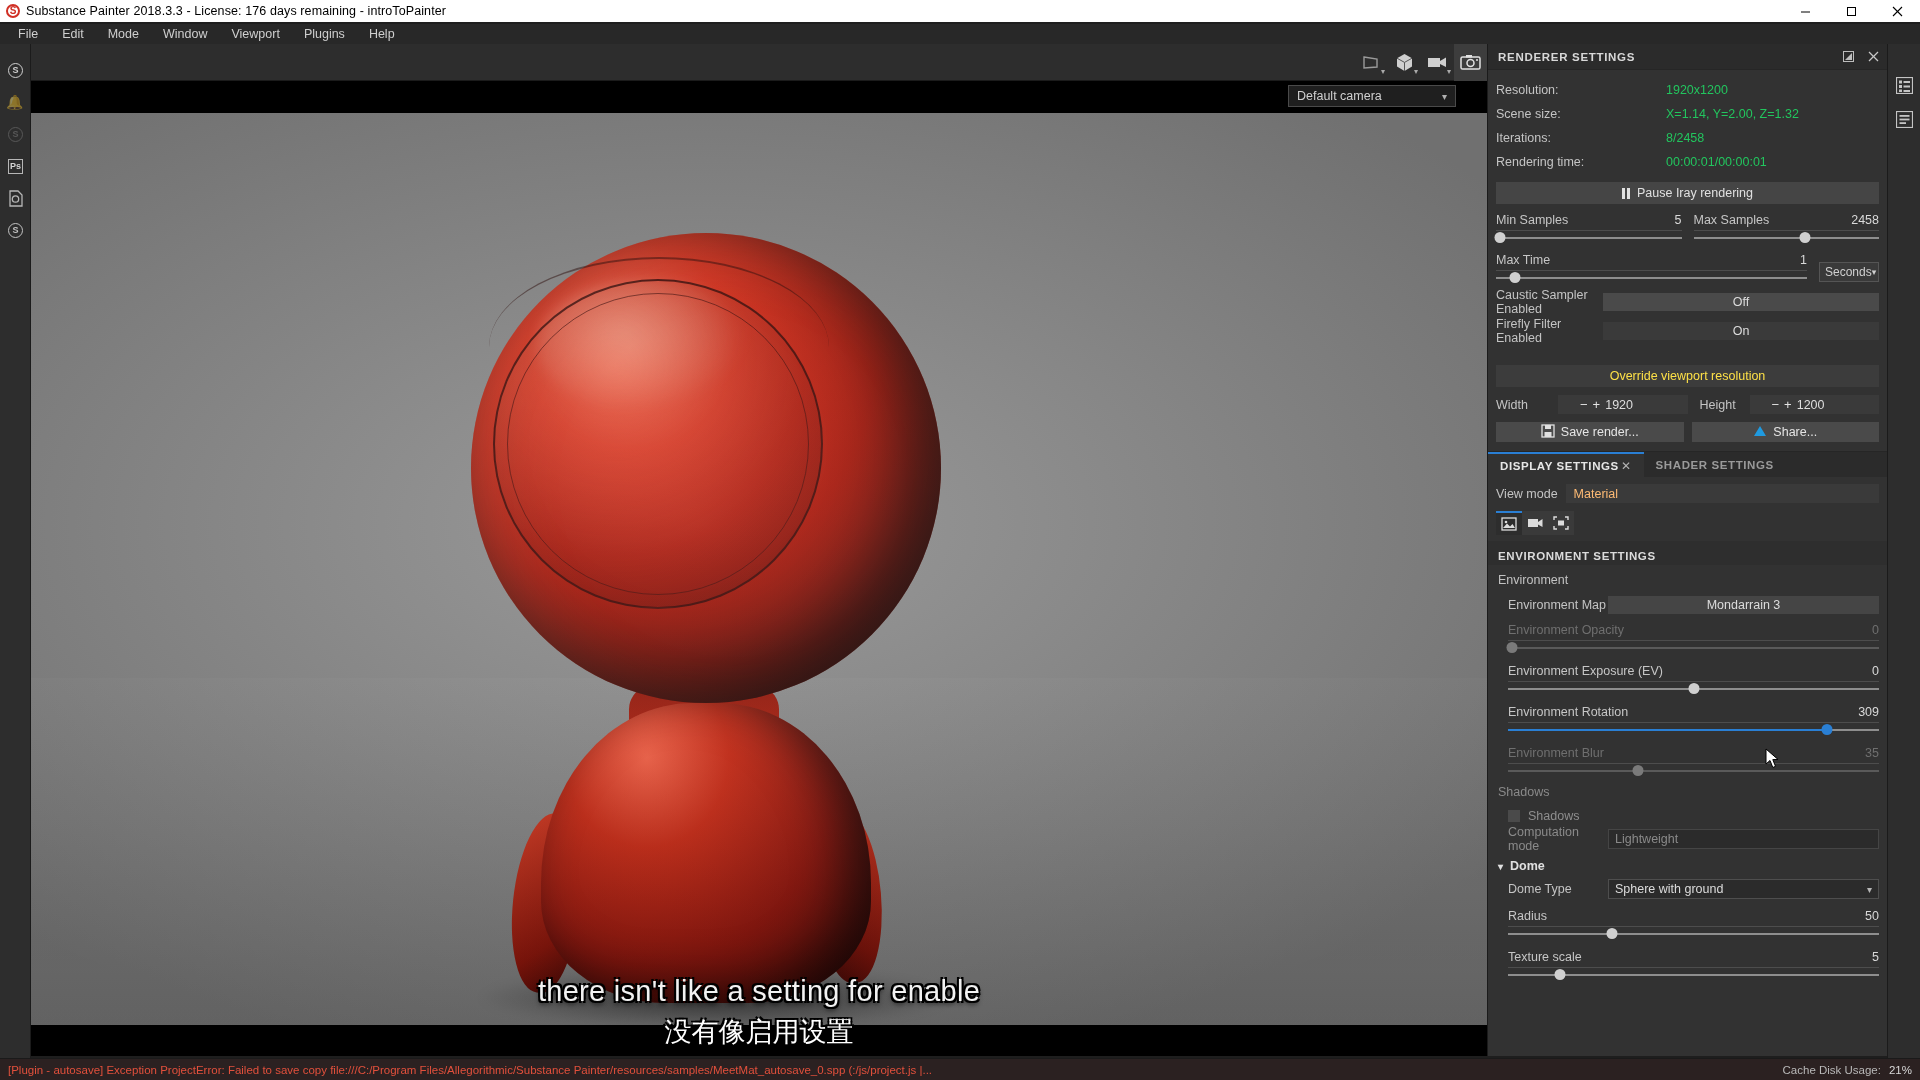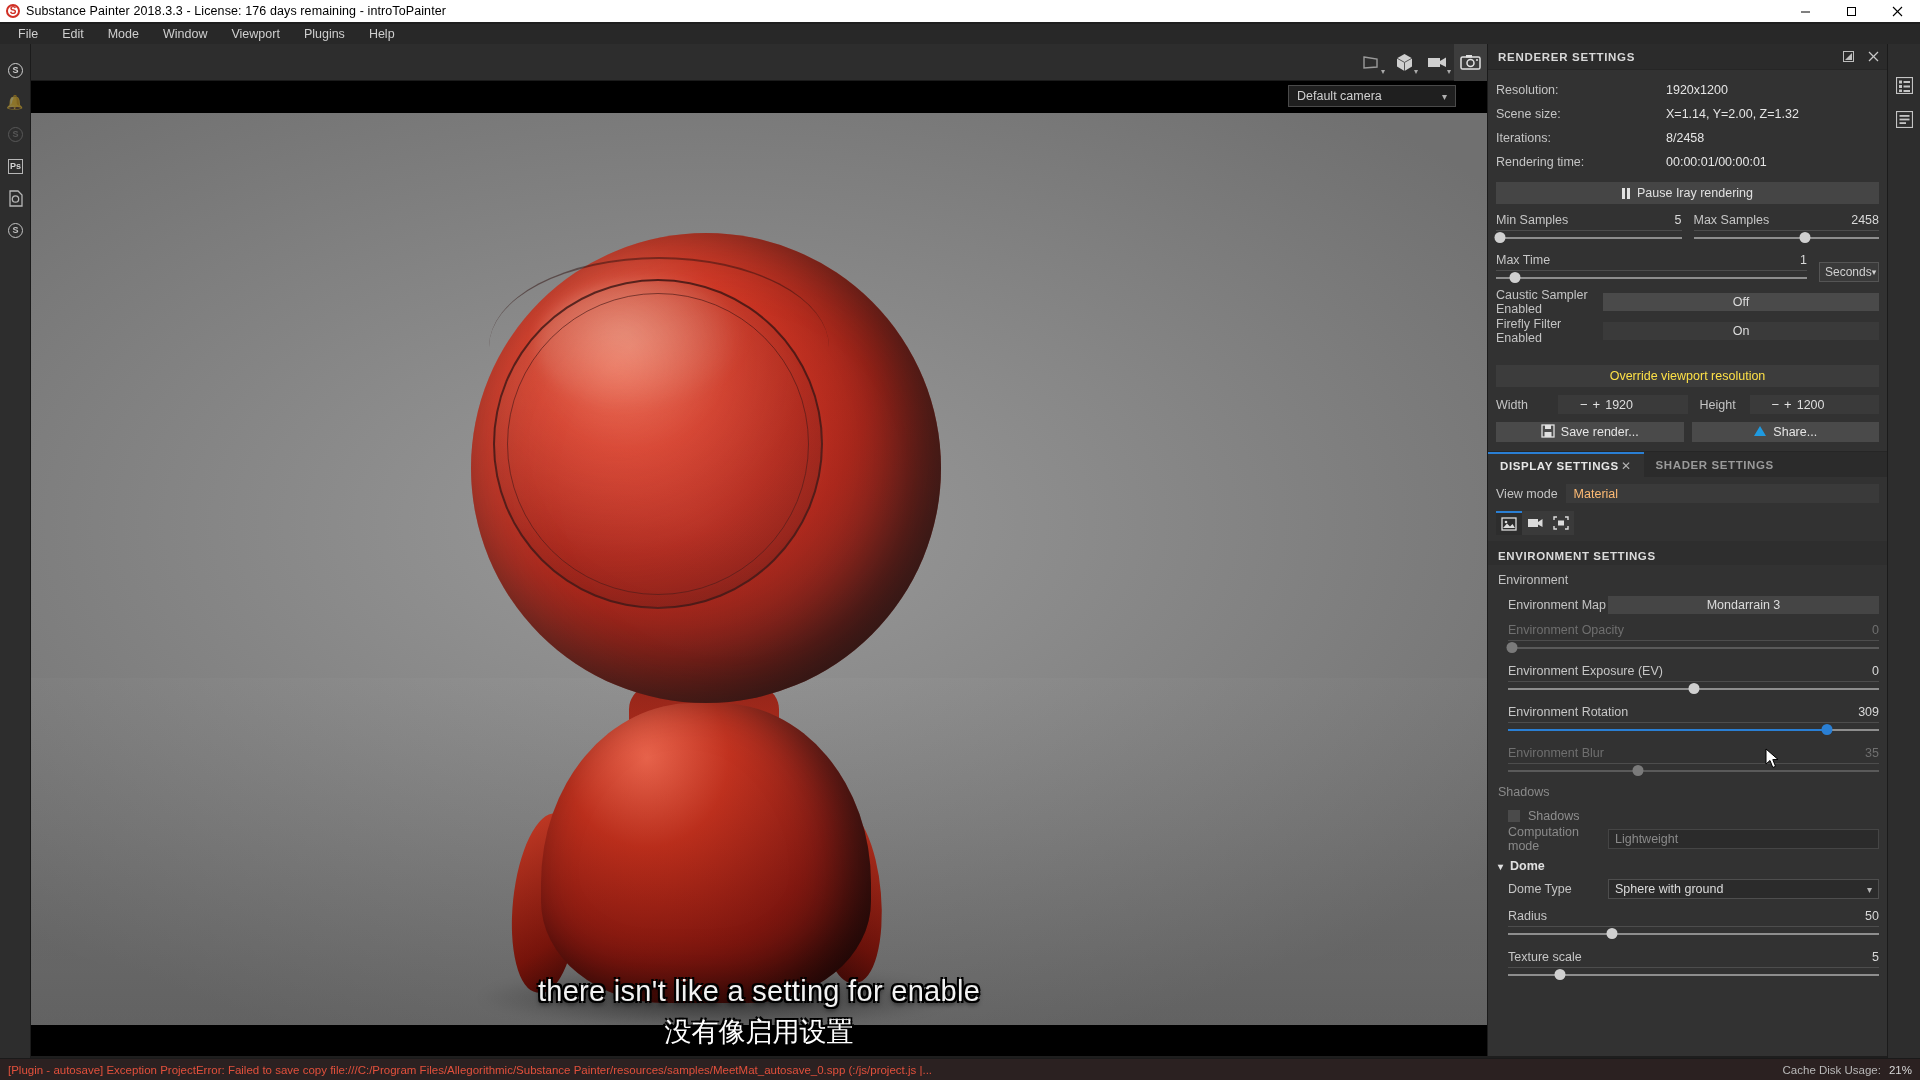--- a/index.html
+++ b/index.html
@@ -208,21 +208,21 @@
     font-size: 11.5px; font-weight: bold; letter-spacing: .7px; color: #d8d8d8;
   }
   .rp-hdr-actions { margin-left: auto; display: flex; align-items: center; gap: 14px; }
   .rp-hdr-actions .icn { color: #bdbdbd; display: flex; }
 
   .rp-body { padding: 8px 8px 0 8px; }
   .info-row {
     display: flex; height: 24px; align-items: center; font-size: 12.5px;
   }
   .info-label { width: 170px; color: #c4c4c4; }
-  .info-value { color: #e5e5e5; }
+  .info-value { color: #22c55e; }
 
   .wide-btn {
     height: 22px; margin: 8px 0 0 0; background: #454545;
     display: flex; align-items: center; justify-content: center;
     font-size: 12.5px; color: #e0e0e0; gap: 7px;
   }
   .pause-bars { display: inline-flex; gap: 2px; }
   .pause-bars i { width: 3px; height: 11px; background: #e0e0e0; display: block; }
 
   .sl-row { display: flex; gap: 12px; margin-top: 9px; }

